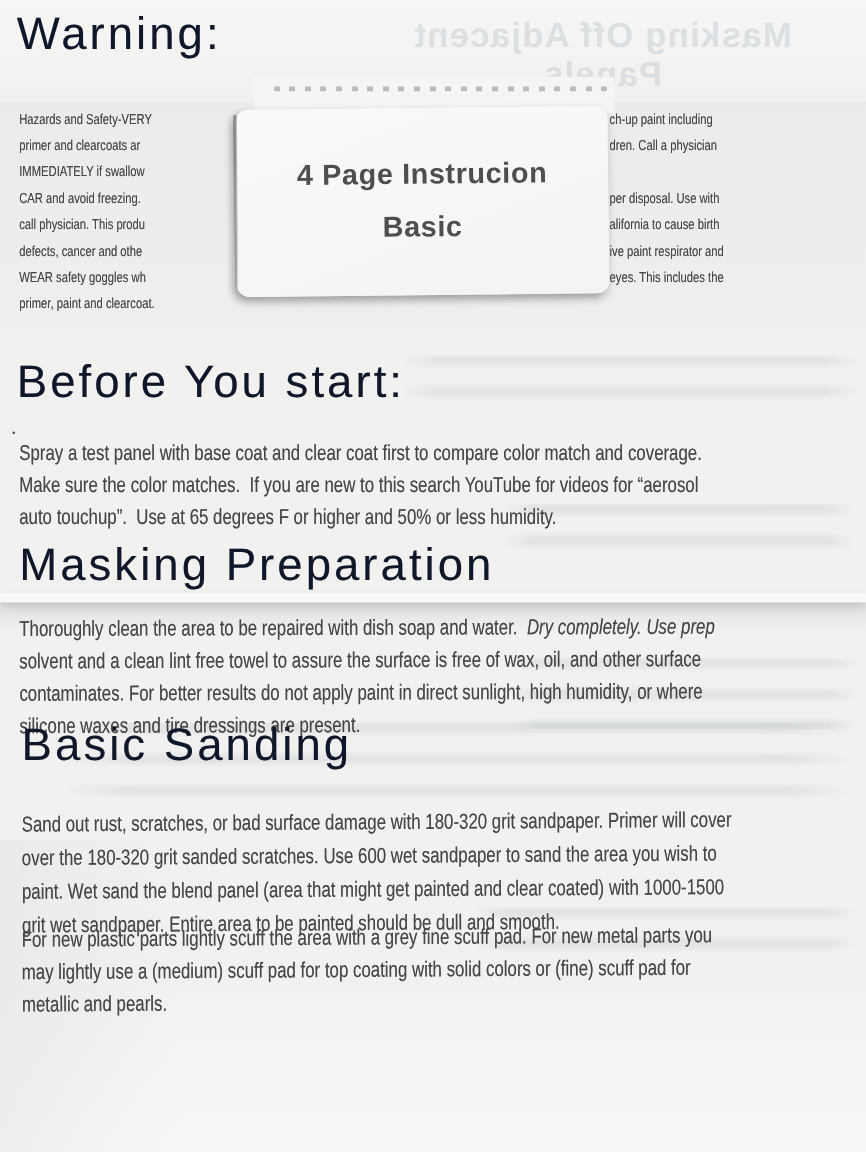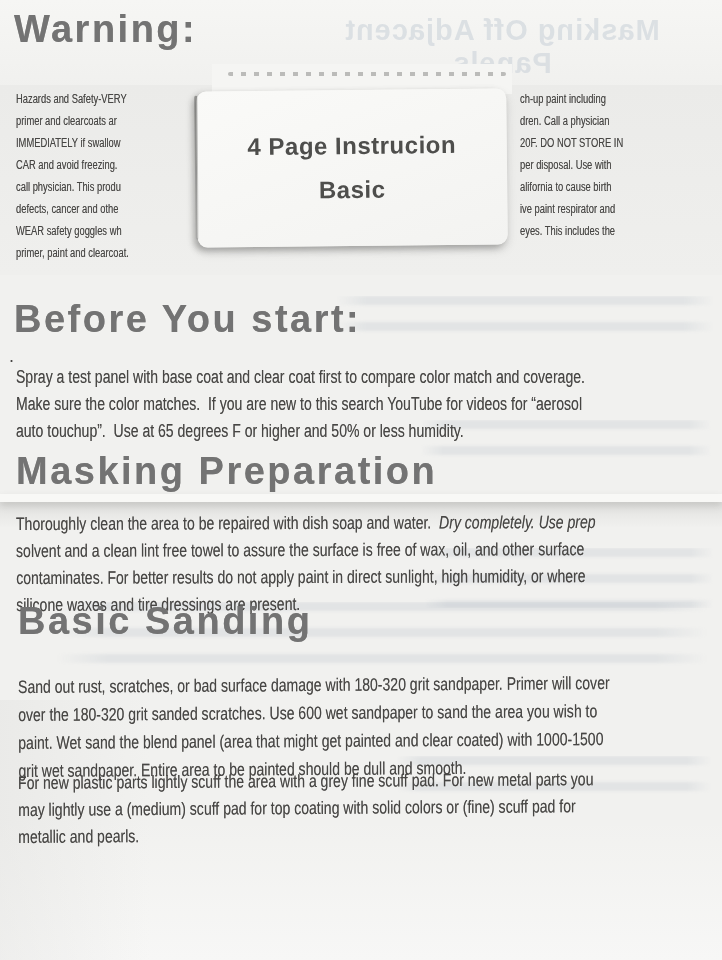--- a/index.html
+++ b/index.html
@@ -39,22 +39,22 @@
     -webkit-mask-image: linear-gradient(90deg, transparent, #000 8%, #000 92%, transparent);
             mask-image: linear-gradient(90deg, transparent, #000 8%, #000 92%, transparent); }
   #bleed-1 { top: 296px; left: 336px; width: 378px; height: 46px; }
   #bleed-2 { top: 420px; left: 420px; width: 292px; height: 52px; }
   #bleed-3 { top: 548px; left: 424px; width: 290px; height: 60px; }
   #bleed-4 { top: 602px; left: 56px;  width: 652px; height: 64px; }
   #bleed-5 { top: 756px; left: 396px; width: 316px; height: 42px; }
 
   
   .h { position: absolute; left: 14px; z-index: 2;
-    font-size: 38px; font-weight: 700; line-height: 42px;
-    letter-spacing: 2.5px; color: #737373;
+    font-size: 38px; font-weight: 400; line-height: 42px;
+    letter-spacing: 2.5px; color: #0f172a;
     text-shadow: 0 0 .5px rgba(67,67,65,.45); }
   #warning-h { top: 8px; }
   #bys-h     { top: 298px; }
   #sp-h      { top: 450px; left: 16px; }
   #bs-h      { top: 586px; left: 18px; margin-top: 14px; }
 
   
   .body-text { position: absolute; left: 16px; width: 900px; z-index: 2;
     font-size: 18px; white-space: pre-wrap;
     transform: scaleX(0.78); transform-origin: 0 0;
@@ -68,21 +68,21 @@
   #bys-dot { position: absolute; top: 346px; left: 9px; z-index: 2;
     font-size: 18px; color: #474644; }
 
   
   #warning-para { position: absolute; top: 88px; left: 16px; width: 706px; z-index: 2;
     font-size: 12px; line-height: 22px; }
   .wrow { position: relative; height: 22px; }
   .tx { display: inline-block; white-space: nowrap;
     transform: scaleX(0.78); transform-origin: 0 50%;
     text-shadow: 0 0 .5px rgba(71,70,68,.5); }
-  .wr { position: absolute; left: 504px; top: 0; text-align: right; }
+  .wr { position: absolute; left: 492px; top: 0; text-align: right; }
 
   
   #sticker-backing { position: absolute; top: 64px; left: 212px; width: 300px; height: 30px;
     background: #f5f5f3; z-index: 4; }
   #sticker-perforation { position: absolute; top: 72px; left: 228px; width: 278px; height: 4px;
     z-index: 5; border-radius: 2px;
     background: repeating-linear-gradient(90deg, rgba(140,140,138,.55) 0 5px, transparent 5px 13px); }
   #sticker { position: absolute; top: 90px; left: 197px; width: 310px; height: 156px;
     z-index: 6; border-radius: 10px;
     background: linear-gradient(160deg, #fafaf8, #f3f3f1);
@@ -118,21 +118,20 @@
   <div class="wrow">
     <span class="tx">Hazards and Safety-VERY</span>
     <span class="wr"><span class="tx">ch-up paint including</span></span>
   </div>
   <div class="wrow">
     <span class="tx">primer and clearcoats ar</span>
     <span class="wr"><span class="tx">dren. Call a physician</span></span>
   </div>
   <div class="wrow">
     <span class="tx">IMMEDIATELY if swallow</span>
-    <span class="wr"><span class="tx">20F. DO NOT STORE IN</span></span>
   </div>
   <div class="wrow">
     <span class="tx">CAR and avoid freezing.</span>
     <span class="wr"><span class="tx">per disposal. Use with</span></span>
   </div>
   <div class="wrow">
     <span class="tx">call physician. This produ</span>
     <span class="wr"><span class="tx">alifornia to cause birth</span></span>
   </div>
   <div class="wrow">

